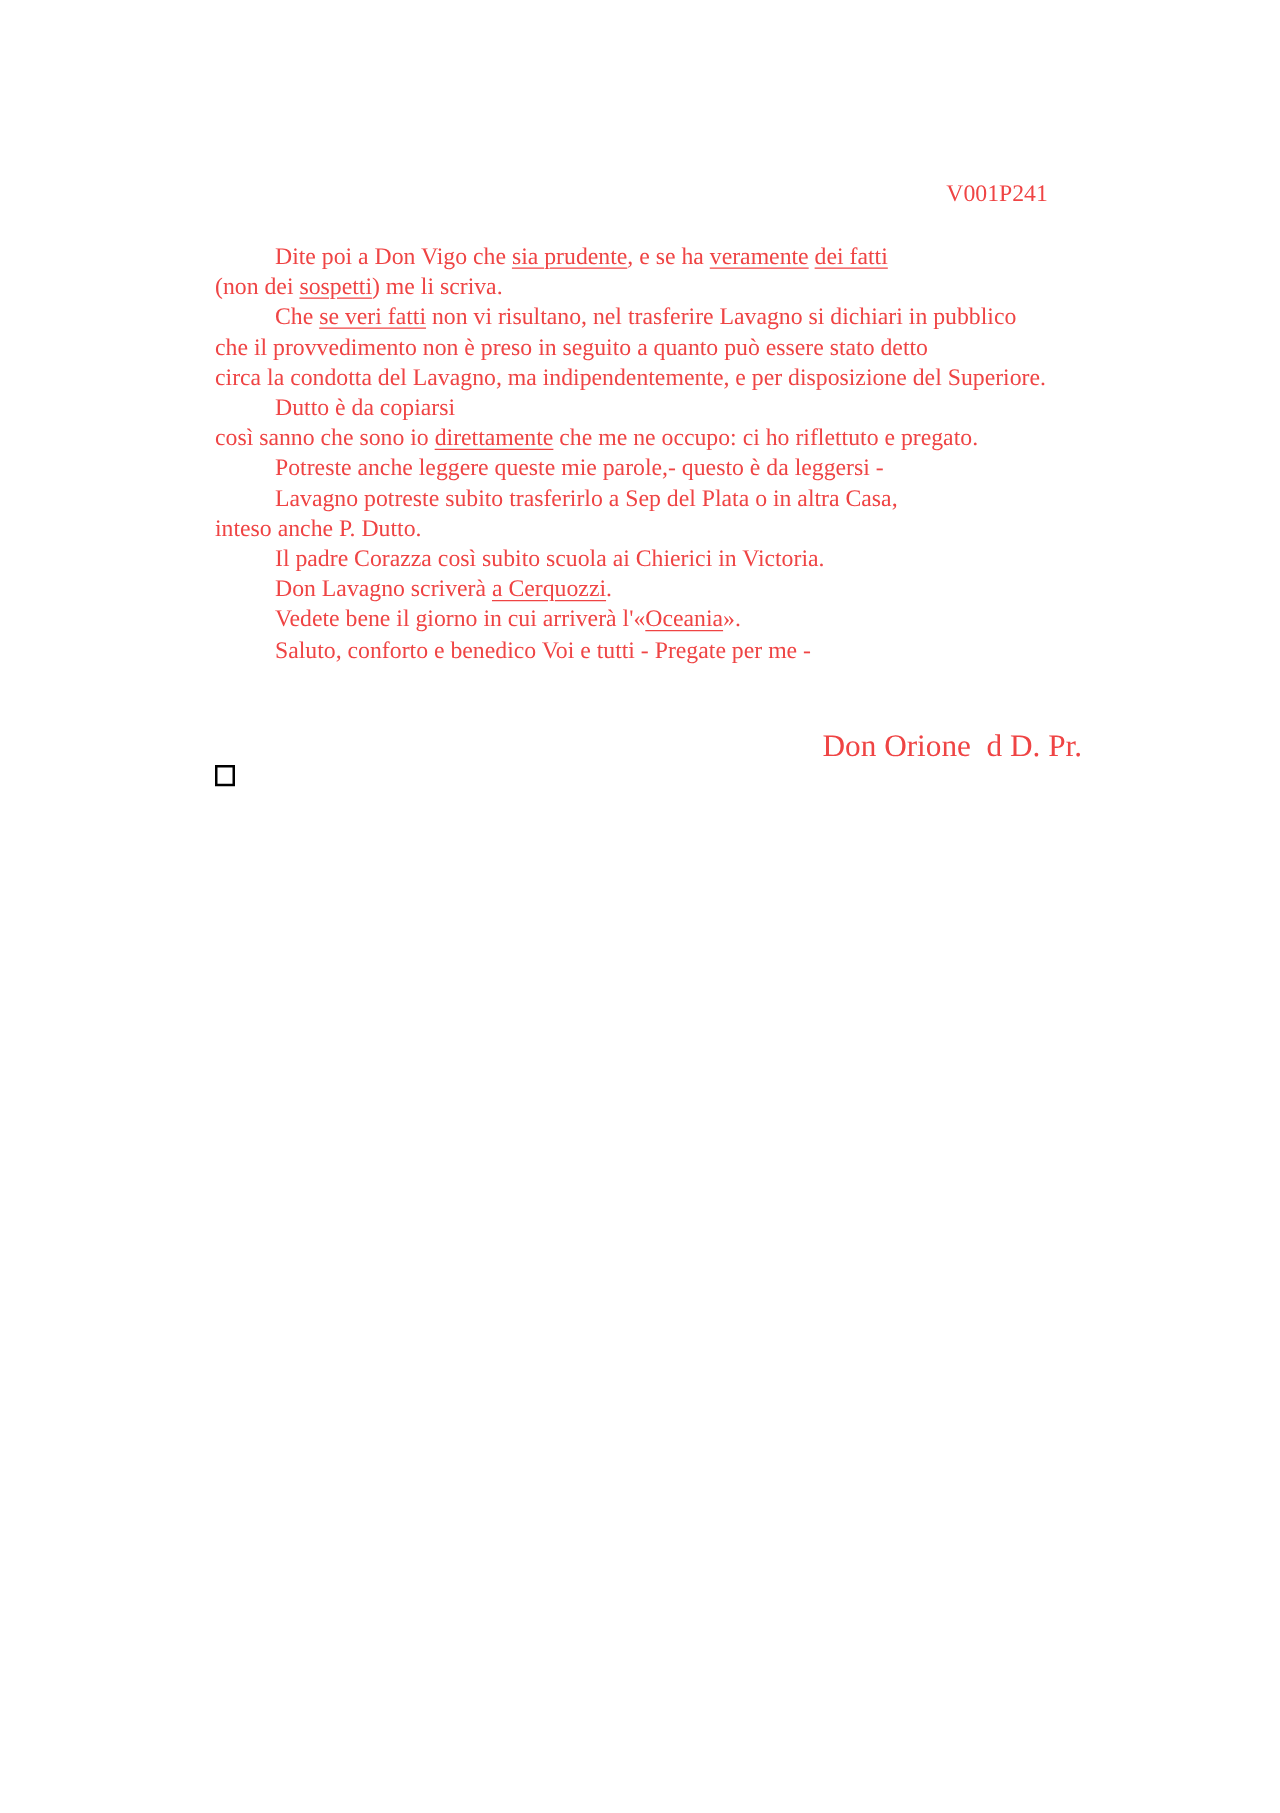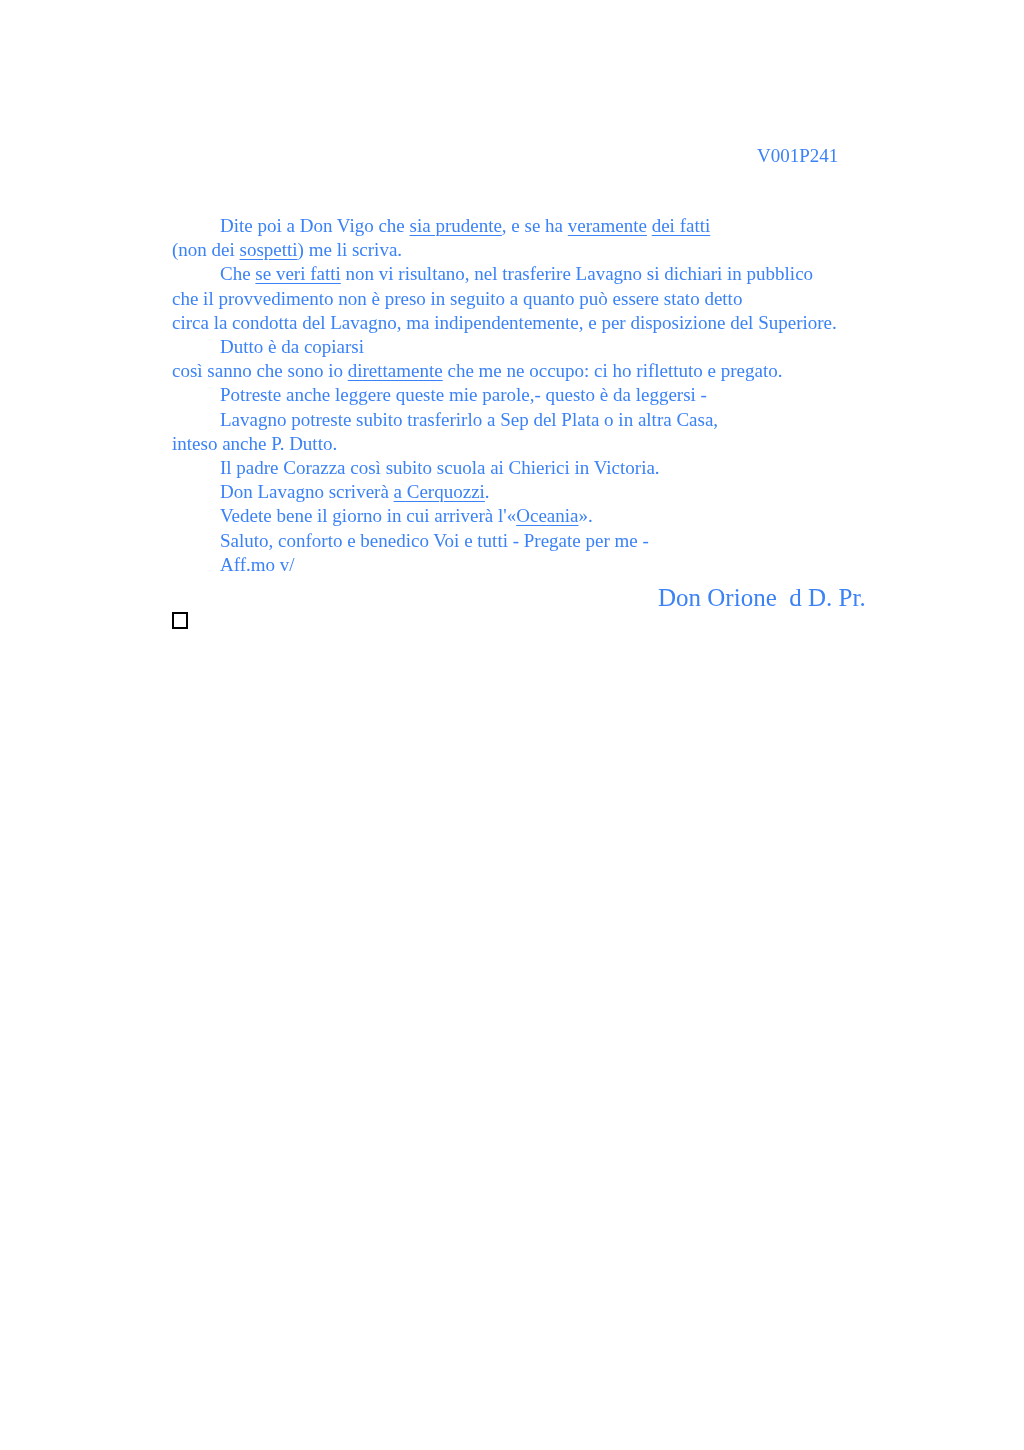--- a/index.html
+++ b/index.html
@@ -5,40 +5,39 @@
   html, body {
     margin: 0;
     padding: 0;
     background: #ffffff;
   }
   .page {
     position: relative;
     width: 1024px;
     height: 1450px;
     background: #ffffff;
-    color: #3b82f6;
+    color: #ef4444;
     font-family: "Liberation Serif", "DejaVu Serif", serif;
     overflow: hidden;
   }
   .ref-code {
     position: absolute;
     left: 757px;
     top: 144px;
     font-size: 19px;
     line-height: 24px;
     white-space: nowrap;
   }
   .letter-body {
     position: absolute;
     left: 172px;
     top: 194px;
     width: 760px;
     font-size: 19px;
     line-height: 24.2px;
-    margin-top: 20px;
   }
   .line {
     white-space: nowrap;
   }
   .line.indent {
     padding-left: 48px;
   }
   .u {
     text-decoration: underline;
     text-decoration-thickness: 1px;
@@ -76,19 +75,18 @@
       <div class="line"><span>circa la condotta del Lavagno, ma indipendentemente, e per disposizione del Superiore.</span></div>
       <div class="line indent"><span>Dutto è da copiarsi</span></div>
       <div class="line"><span>così sanno che sono io </span><span class="u">direttamente</span><span> che me ne occupo: ci ho riflettuto e pregato.</span></div>
       <div class="line indent"><span>Potreste anche leggere queste mie parole,- questo è da leggersi -</span></div>
       <div class="line indent"><span>Lavagno potreste subito trasferirlo a Sep del Plata o in altra Casa,</span></div>
       <div class="line"><span>inteso anche P. Dutto.</span></div>
       <div class="line indent"><span>Il padre Corazza così subito scuola ai Chierici in Victoria.</span></div>
       <div class="line indent"><span>Don Lavagno scriverà </span><span class="u">a Cerquozzi</span><span>.</span></div>
       <div class="line indent"><span>Vedete bene il giorno in cui arriverà l'«</span><span class="u">Oceania</span><span>».</span></div>
       <div class="line indent"><span>Saluto, conforto e benedico Voi e tutti - Pregate per me -</span></div>
-      <div class="line indent"><span>Aff.mo v/</span></div>
     </div>
 
   <div class="signature">Don Orione&nbsp; d D. Pr.</div>
 
   <div class="end-square"></div>
 </div>
 
 </body></html>

